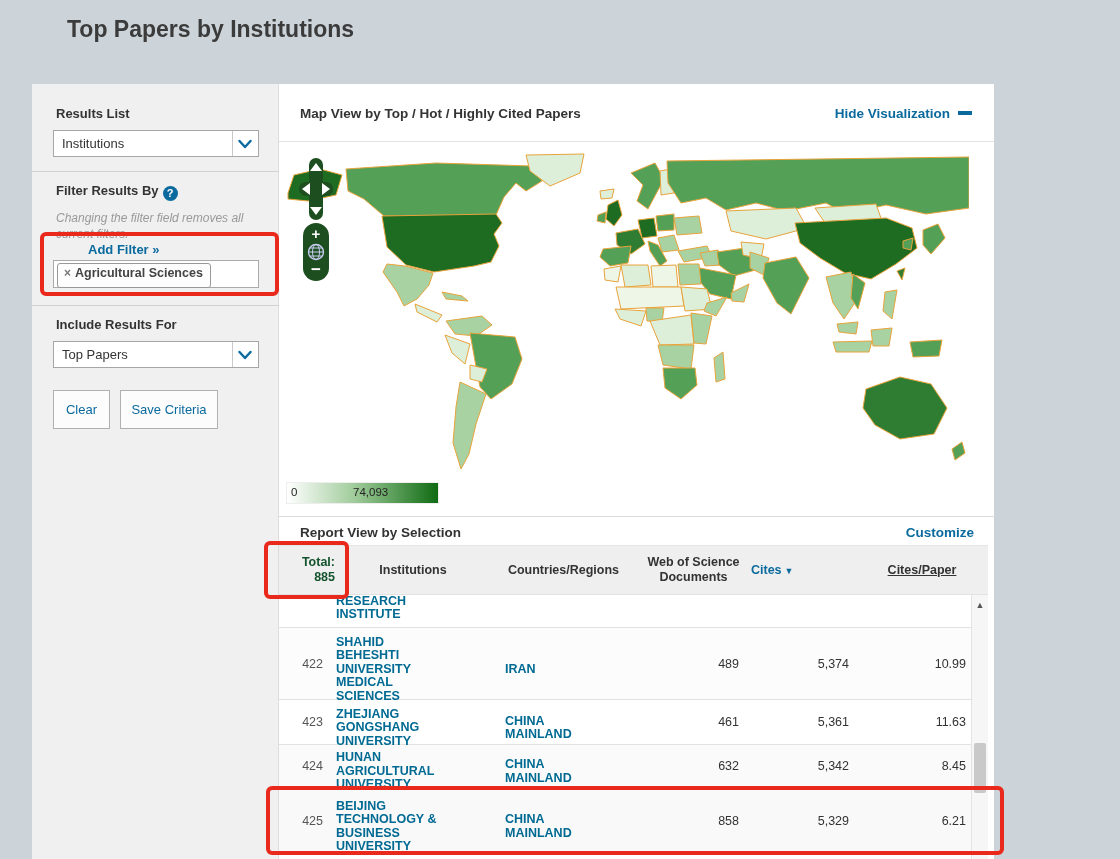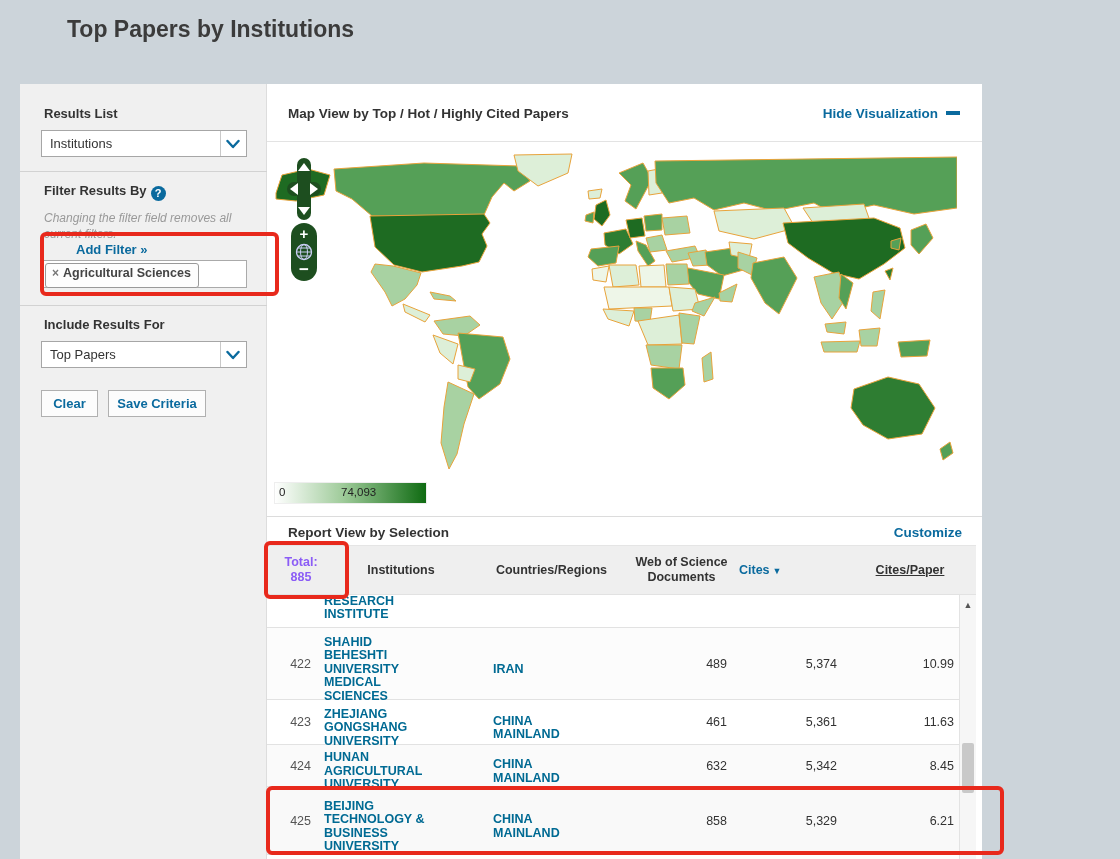--- a/index.html
+++ b/index.html
@@ -1,38 +1,38 @@
 <!DOCTYPE html>
 <html><head>
 <meta charset="utf-8">
 <style>
   * { margin:0; padding:0; box-sizing:border-box; }
   html,body { background:#ccd4da; }
   body { font-family:"Liberation Sans", sans-serif; }
   .page { position:relative; width:1120px; height:859px; overflow:hidden; background:#ccd4da; }
   .page-title { position:absolute; left:40px; top:16px; font-size:23px; font-weight:bold; color:#3b3b3b;margin-left:27px; }
 
-  .content { position:absolute; left:20px; top:84px; width:962px; height:775px; background:#ffffff; }
+  .content { position:absolute; left:32px; top:84px; width:962px; height:775px; background:#ffffff; }
   .sidebar { position:absolute; left:0; top:0; width:247px; height:775px; background:#f0f0f0; border-right:1px solid #ddd; }
   .main { position:absolute; left:247px; top:0; width:715px; height:775px; background:#fff; }
 
   
   .side-label { position:absolute; left:24px; font-size:13px; font-weight:bold; color:#333; }
   .select { position:absolute; left:21px; width:206px; height:27px; background:#fff; border:1px solid #a6a6a6; font-size:13px; color:#333; line-height:25px; padding-left:8px; cursor:pointer; }
   .select .arrow-zone { position:absolute; right:0; top:0; width:26px; height:25px; border-left:1px solid #c9c9c9; }
   .select svg { position:absolute; right:6px; top:8px; }
   .divider { position:absolute; left:0; width:247px; border-top:1px solid #d2d2d2; }
   .note { position:absolute; left:24px; width:210px; font-size:12px; font-style:italic; color:#999; line-height:16px; }
   .blue-link { color:#0a6a9e; font-weight:bold; font-size:13px; text-decoration:none; cursor:pointer; }
   .add-filter { position:absolute; left:24px; top:158px;margin-left:32px; }
   .chip-box { position:absolute; left:21px; top:176px; width:206px; height:28px; background:#fff; border:1px solid #aaa; padding:2px 3px; }
   .chip { display:inline-block; border:1px solid #999; border-radius:3px; background:#fdfdfd; font-size:12.5px; font-weight:bold; color:#444; padding:2px 7px 7px 6px; cursor:pointer; }
   .chip-x { color:#777; font-weight:bold; margin-right:4px; font-size:12px; cursor:pointer; }
   .help-icon { display:inline-block; width:15px; height:15px; border-radius:50%; background:#0a6a9e; color:#fff; font-size:11px; font-weight:bold; text-align:center; line-height:15px; margin-left:4px; vertical-align:-2px; cursor:pointer; }
-  .btn { position:absolute; height:27px; background:#fcfcfc; border:1px solid #b0b0b0; color:#0a6a9e; font-weight:bold; font-size:13px; cursor:pointer; font-family:"Liberation Sans", sans-serif; }
+  .btn { position:absolute; height:39px; background:#fcfcfc; border:1px solid #b0b0b0; color:#0a6a9e; font-weight:normal; font-size:13px; cursor:pointer; font-family:"Liberation Sans", sans-serif; }
 
   
   .map-header { position:absolute; left:0; top:0; width:715px; height:58px; border-bottom:1px solid #e3e3e3; }
   .map-title { position:absolute; left:21px; top:22px; font-size:13.5px; font-weight:bold; color:#333; }
   .hide-link { position:absolute; right:22px; top:22px; font-size:13.5px; }
   .minus-bar { display:inline-block; width:14px; height:4px; background:#0a6a9e; margin-left:8px; vertical-align:3px; }
   .map-canvas { position:absolute; left:7px; top:69px; width:683px; height:325px; background:#fff; }
   .map-canvas svg.world { width:683px; height:325px; }
   .world path { stroke:#e8a33b; stroke-width:1; stroke-linejoin:round; }
   .c4{fill:#1e6b22}.c3{fill:#2e7d32}.c2{fill:#55a057}.c1{fill:#a8d2a2}.c0{fill:#ddefd8}.cp{fill:#eef6e8}
@@ -66,21 +66,21 @@
   .col-rank { width:44px; text-align:right; color:#555; flex:none; }
   .col-inst { width:156px; padding-left:13px; flex:none; }
   .col-inst .wrapbox { display:inline-block; width:112px; text-align:left; }
   .col-country { width:145px; flex:none; padding-left:26px; }
   .col-country .wrapbox { display:inline-block; width:95px; text-align:left; }
   .col-docs { width:115px; text-align:right; flex:none; }
   .col-cites { width:110px; text-align:right; flex:none; }
   .col-cpp { width:122px; text-align:right; flex:none; padding-right:5px; }
   .thead .col-inst, .thead .col-country, .thead .col-docs { text-align:center; padding-left:0; }
   .thead .col-cites, .thead .col-cpp { text-align:left; padding-right:0; }
-  .thead .col-rank { text-align:center; padding-left:12px; width:56px; color:#8b5cf6; line-height:15px; }
+  .thead .col-rank { text-align:right; padding-left:12px; width:56px; color:#14532d; line-height:15px; }
   .inst-name, .country-name { color:#006a93; font-weight:bold; font-size:12.5px; line-height:13.5px;margin-top:12px; }
   .num { color:#333; }
   .cites-sort { color:#0a6a9e; cursor:pointer; }
   .sort-caret { font-size:9px; color:#0a6a9e; margin-left:3px; }
   .row-partial { height:33px; overflow:hidden; background:#fff; }
   .row-partial .inst-name { display:block; margin-top:-6px; }
   .r422 { height:72px; background:#fcfcfc; }
   .r423 { height:45px; background:#ffffff; }
   .r424 { height:42px; background:#fafafa; }
   .r425 { height:68px; background:#f9f9f9; }

